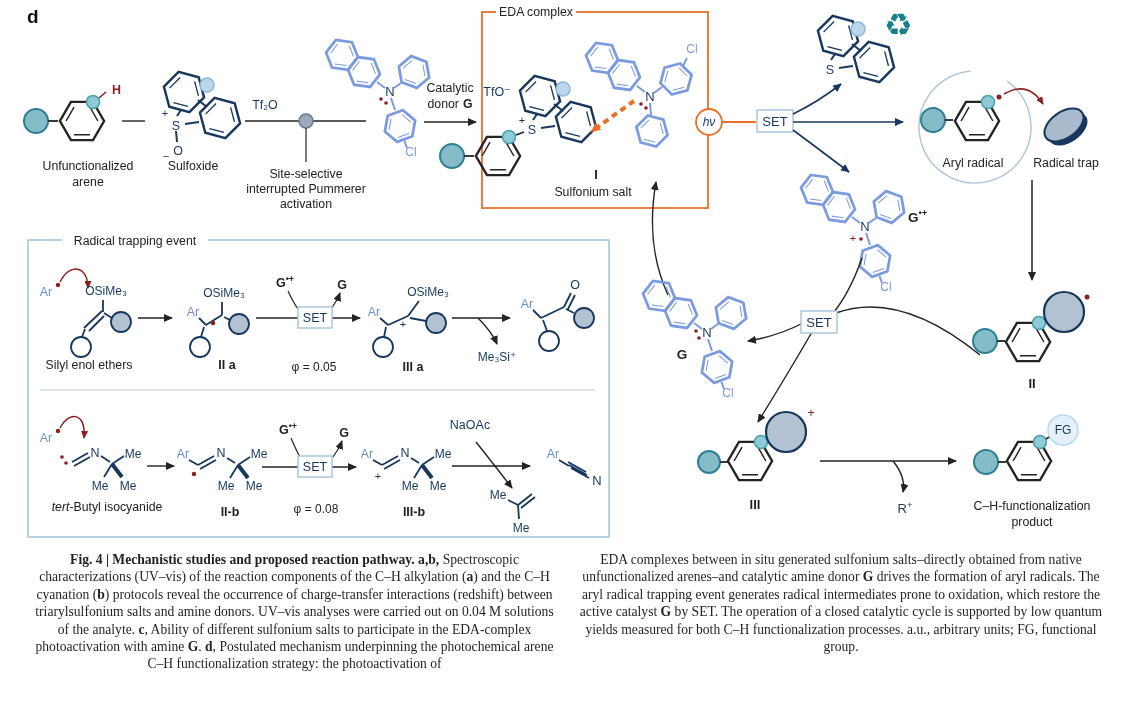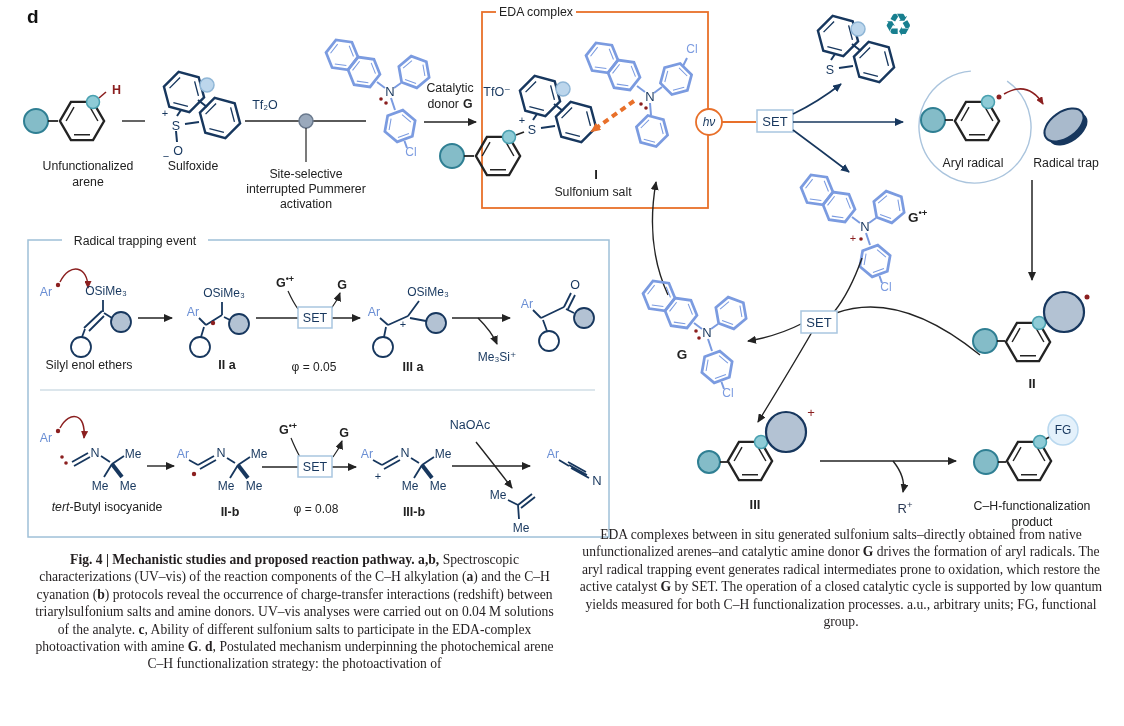--- a/index.html
+++ b/index.html
@@ -4,21 +4,21 @@
 <style>
   html,body{margin:0;padding:0;background:#fff;}
   .canvas{position:relative;width:1124px;height:726px;background:#fff;overflow:hidden;
           font-family:"Liberation Sans","DejaVu Sans",sans-serif;}
   #panel-label{position:absolute;left:27px;top:6px;font-size:19px;font-weight:bold;color:#111;}
   svg{position:absolute;left:0;top:0;}
   svg text{font-family:"Liberation Sans","DejaVu Sans",sans-serif;}
   .cap{position:absolute;font-family:"Liberation Serif","DejaVu Serif",serif;
        font-size:13.6px;line-height:17.4px;color:#231f20;text-align:center;}
   #caption-left{left:28px;top:551px;width:533px;}
-  #caption-right{left:576px;top:526px;width:530px;}
+  #caption-right{left:576px;top:551px;width:530px;}
 </style>
 </head>
 <body>
 
 <div class="canvas">
 
 <div id="panel-label">d</div>
 
 <svg width="1124" height="545" viewBox="0 0 1124 545">
   <defs>

